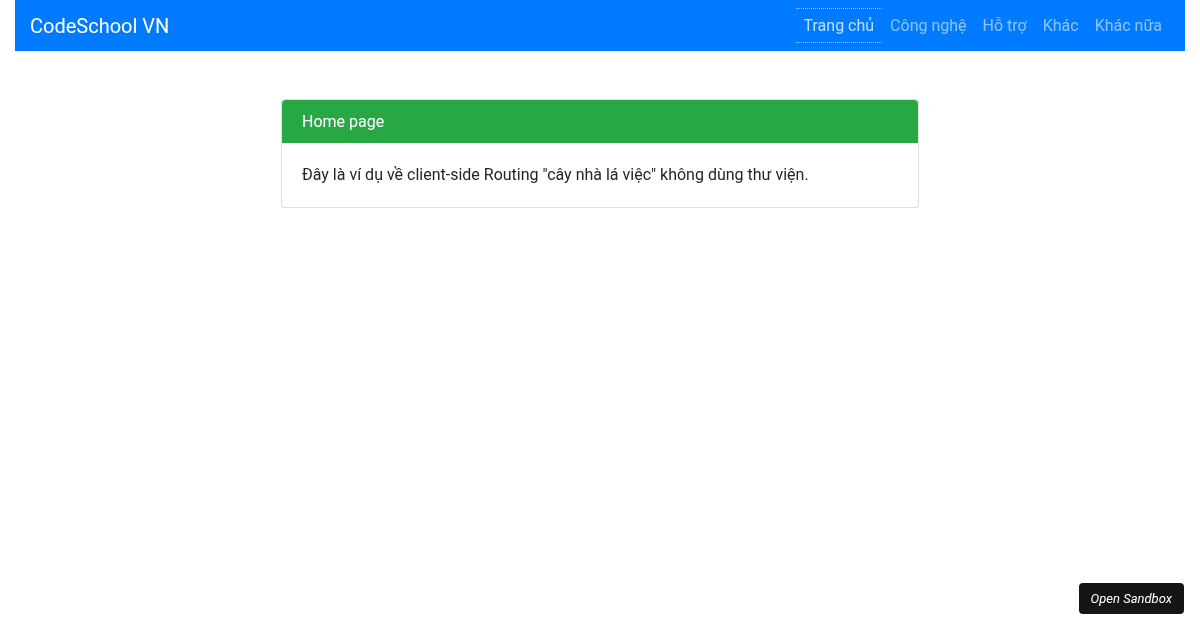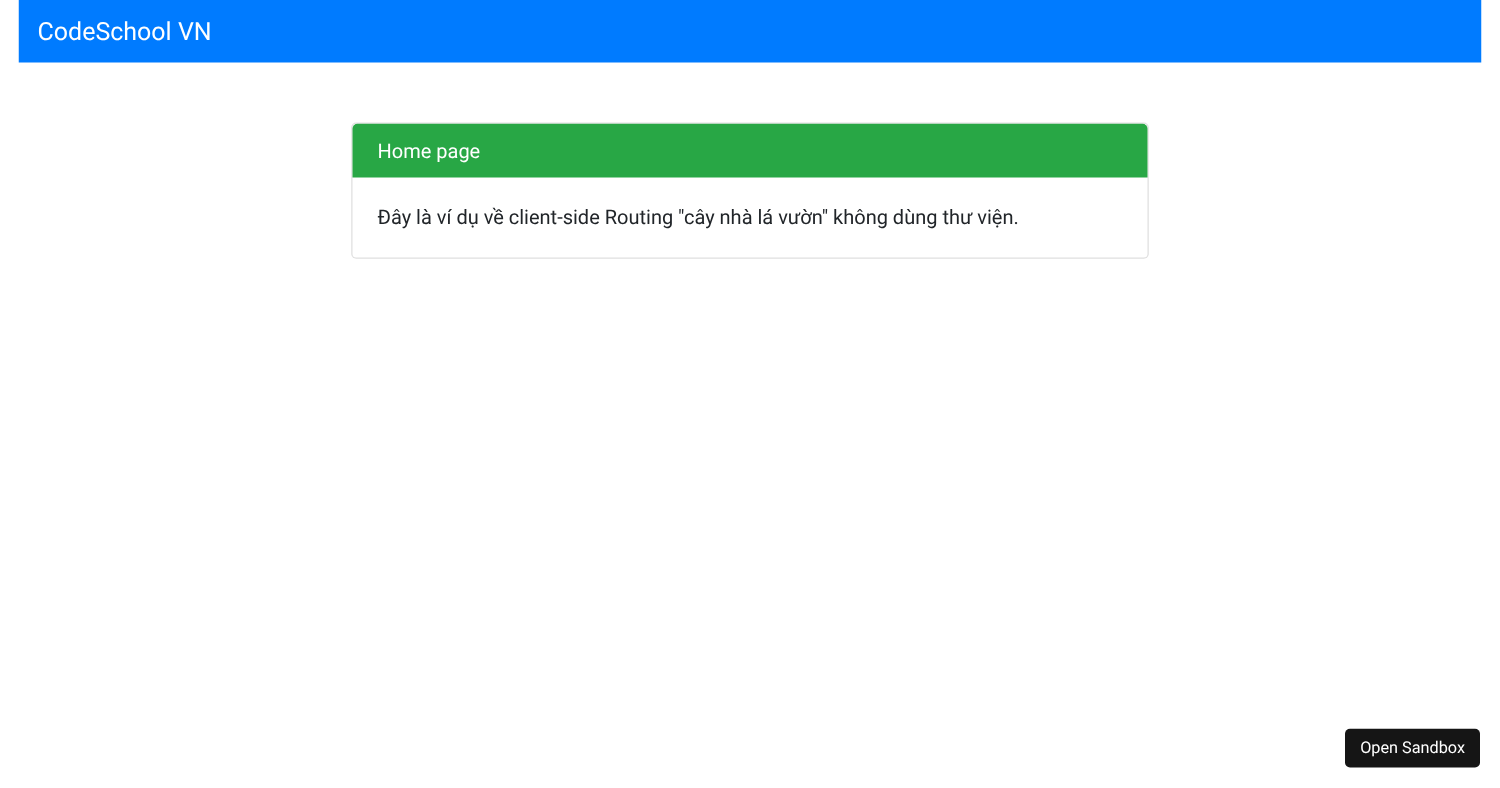--- a/index.html
+++ b/index.html
@@ -78,31 +78,49 @@
     right: 16px;
     bottom: 16px;
     background: #151515;
     color: #fff;
     font-size: 13px;
     padding: 8px 12px;
     border-radius: 4px;
     border: none;
     cursor: pointer;
     font-family: inherit;
+    font-style: italic;
   }
 </style>
 </head>
 <body>
 
 <nav class="navbar">
   <a class="navbar-brand">CodeSchool VN</a>
+  <ul class="nav">
+    <li class="nav-item">
+      <a class="nav-link active">Trang chủ</a>
+    </li>
+    <li class="nav-item">
+      <a class="nav-link">Công nghệ</a>
+    </li>
+    <li class="nav-item">
+      <a class="nav-link">Hỗ trợ</a>
+    </li>
+    <li class="nav-item">
+      <a class="nav-link">Khác</a>
+    </li>
+    <li class="nav-item">
+      <a class="nav-link">Khác nữa</a>
+    </li>
+  </ul>
 </nav>
 
 <div class="container">
   <div class="card">
     <div class="card-header">Home page</div>
     <div class="card-body">
-      <p>Đây là ví dụ về client-side Routing "cây nhà lá vườn" không dùng thư viện.</p>
+      <p>Đây là ví dụ về client-side Routing "cây nhà lá việc" không dùng thư viện.</p>
     </div>
   </div>
 </div>
 
 <button class="open-sandbox">Open Sandbox</button>
 
 </body></html>

